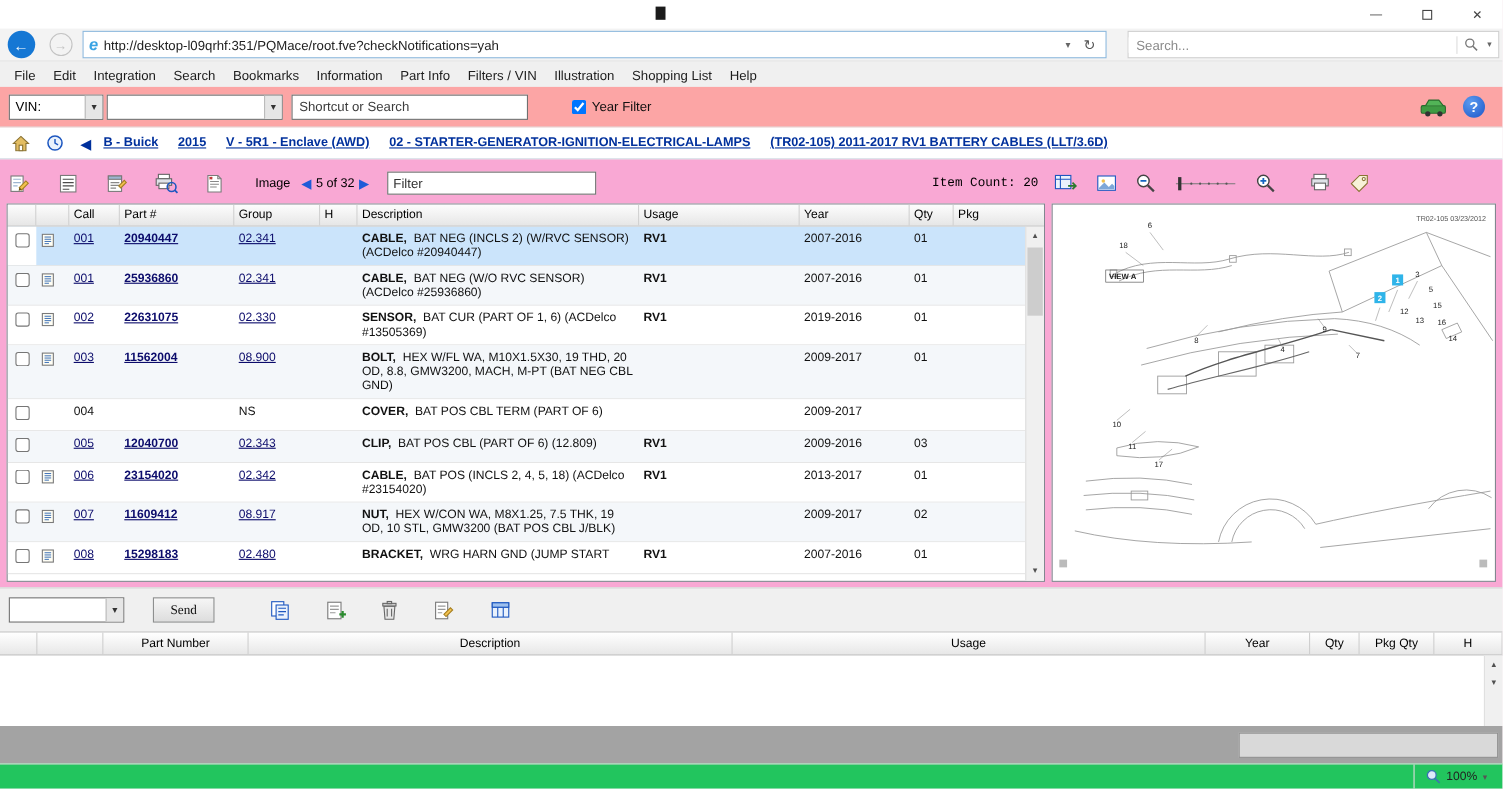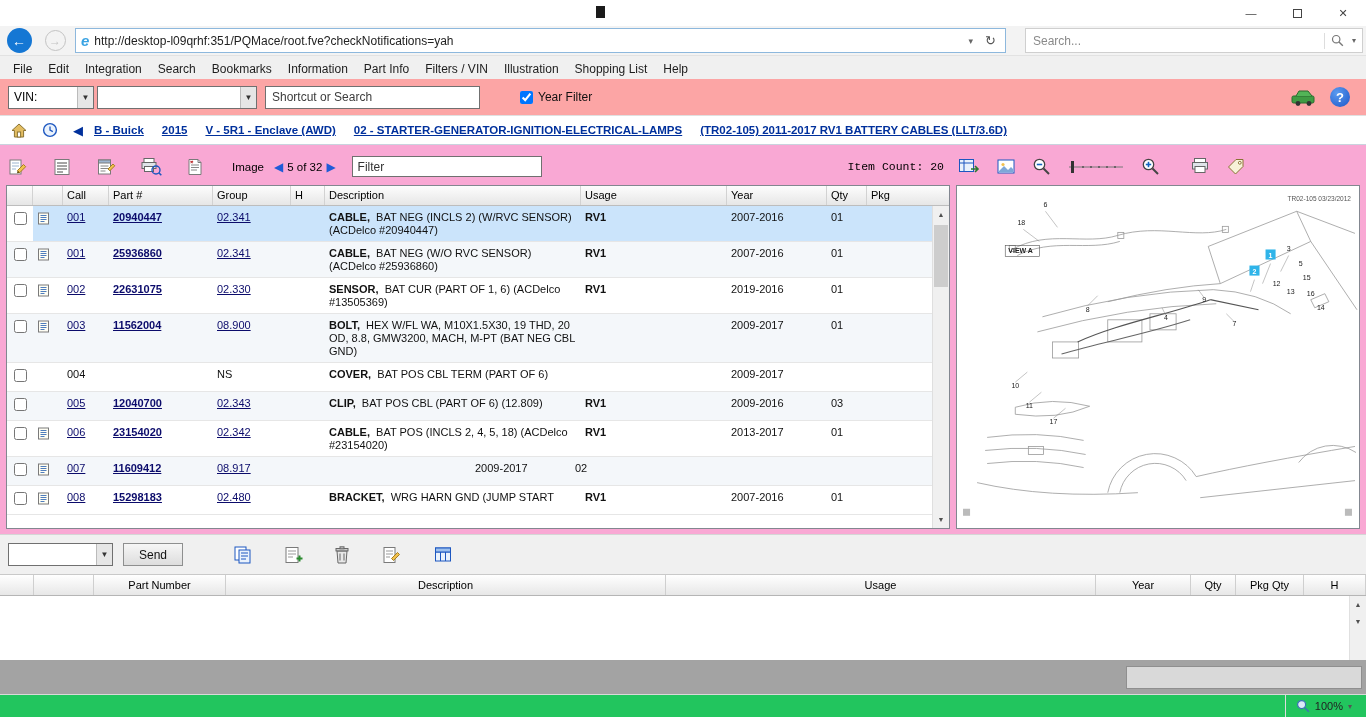--- a/index.html
+++ b/index.html
@@ -100,21 +100,21 @@
   .illus-frame{flex:1;border:1px solid #828790;background:#fff;position:relative;overflow:hidden;}
   .illus-frame svg{width:100%;height:100%;display:block;}
   text.co{font-size:7px;fill:#1a1a1a;text-anchor:middle;}
   text.co.hl{fill:#fff;font-weight:bold;}
   .sheet-label{font-size:6.5px;fill:#555;}
   .view-label{font-size:7px;fill:#222;font-weight:bold;}
 
   
   .bottom-toolbar{height:40px;background:#f0f0f0;border-top:1px solid #d5d5d5;display:flex;align-items:center;padding:0 8px;flex:0 0 auto;}
   .combo.send-combo{width:105px;}
-  .sendbtn{margin-left:10px;height:23px;padding:0 15px;font-size:12px;color:#111;background:linear-gradient(#f6f6f6,#dddddd);border:1px solid #8e8f8f;cursor:pointer;}
+  .sendbtn{margin-left:26px;height:23px;padding:0 15px;font-size:12px;color:#111;background:linear-gradient(#f6f6f6,#dddddd);border:1px solid #8e8f8f;cursor:pointer;font-family:Liberation Serif, serif;}
   .bt-icons{display:flex;align-items:center;margin-left:48px;gap:26px;}
   .bt-icons .tbtn{margin-right:0;}
   .bt-last{margin-left:28px;}
   .bottom-grid-header{display:flex;height:22px;background:linear-gradient(#ffffff,#e7e7e7);border-top:1px solid #c9c9c9;border-bottom:1px solid #b5b5b5;flex:0 0 auto;}
   .bh{border-right:1px solid #cfcfcf;font-size:11px;display:flex;align-items:center;justify-content:center;overflow:hidden;white-space:nowrap;}
   .bh0{width:34px;}.bh1{width:60px;}.bh2{width:132px;}.bh3{width:440px;}.bh4{width:430px;}.bh5{width:95px;}.bh6{width:45px;}.bh7{width:68px;}.bh8{flex:1;}
   .bottom-grid-body{height:64px;background:#fff;position:relative;flex:0 0 auto;}
   .bscroll{position:absolute;top:0;right:0;bottom:0;width:17px;background:#f0f0f0;border-left:1px solid #e0e0e0;}
 
   .grayband{height:34px;background:#a3a3a3;display:flex;align-items:center;justify-content:flex-end;padding-right:4px;flex:0 0 auto;}
@@ -464,20 +464,21 @@
         <svg width="13" height="13" viewBox="0 0 13 13">
                       <rect x="1.5" y="1" width="10" height="11" fill="#fffef4" stroke="#7a7a7a"></rect>
                       <path d="M3.5 3.5 h6 M3.5 5.5 h6 M3.5 7.5 h6 M3.5 9.5 h4" stroke="#3b6eb5" stroke-width="0.9"></path>
                     </svg>
       </span>
     </div>
     <div class="cell c-call"><span class="lnk">007</span></div>
     <div class="cell c-part"><span class="b lnk">11609412</span></div>
     <div class="cell c-group"><span class="lnk">08.917</span></div>
     <div class="cell c-h"><span></span></div>
+    <div class="cell c-desc"><span class="d-bold">NUT,</span><span>&nbsp;&nbsp;HEX W/CON WA, M8X1.25, 7.5 THK, 19 OD, 10 STL, GMW3200 (BAT POS CBL J/BLK)</span></div>
     <div class="cell c-usage"><span class="b"></span></div>
     <div class="cell c-year"><span>2009-2017</span></div>
     <div class="cell c-qty"><span>02</span></div>
     <div class="cell c-pkg"><span></span></div>
   </div>
 
   <div class="prow">
     <div class="cell c-chk">
       <input type="checkbox" style="">
     </div>

